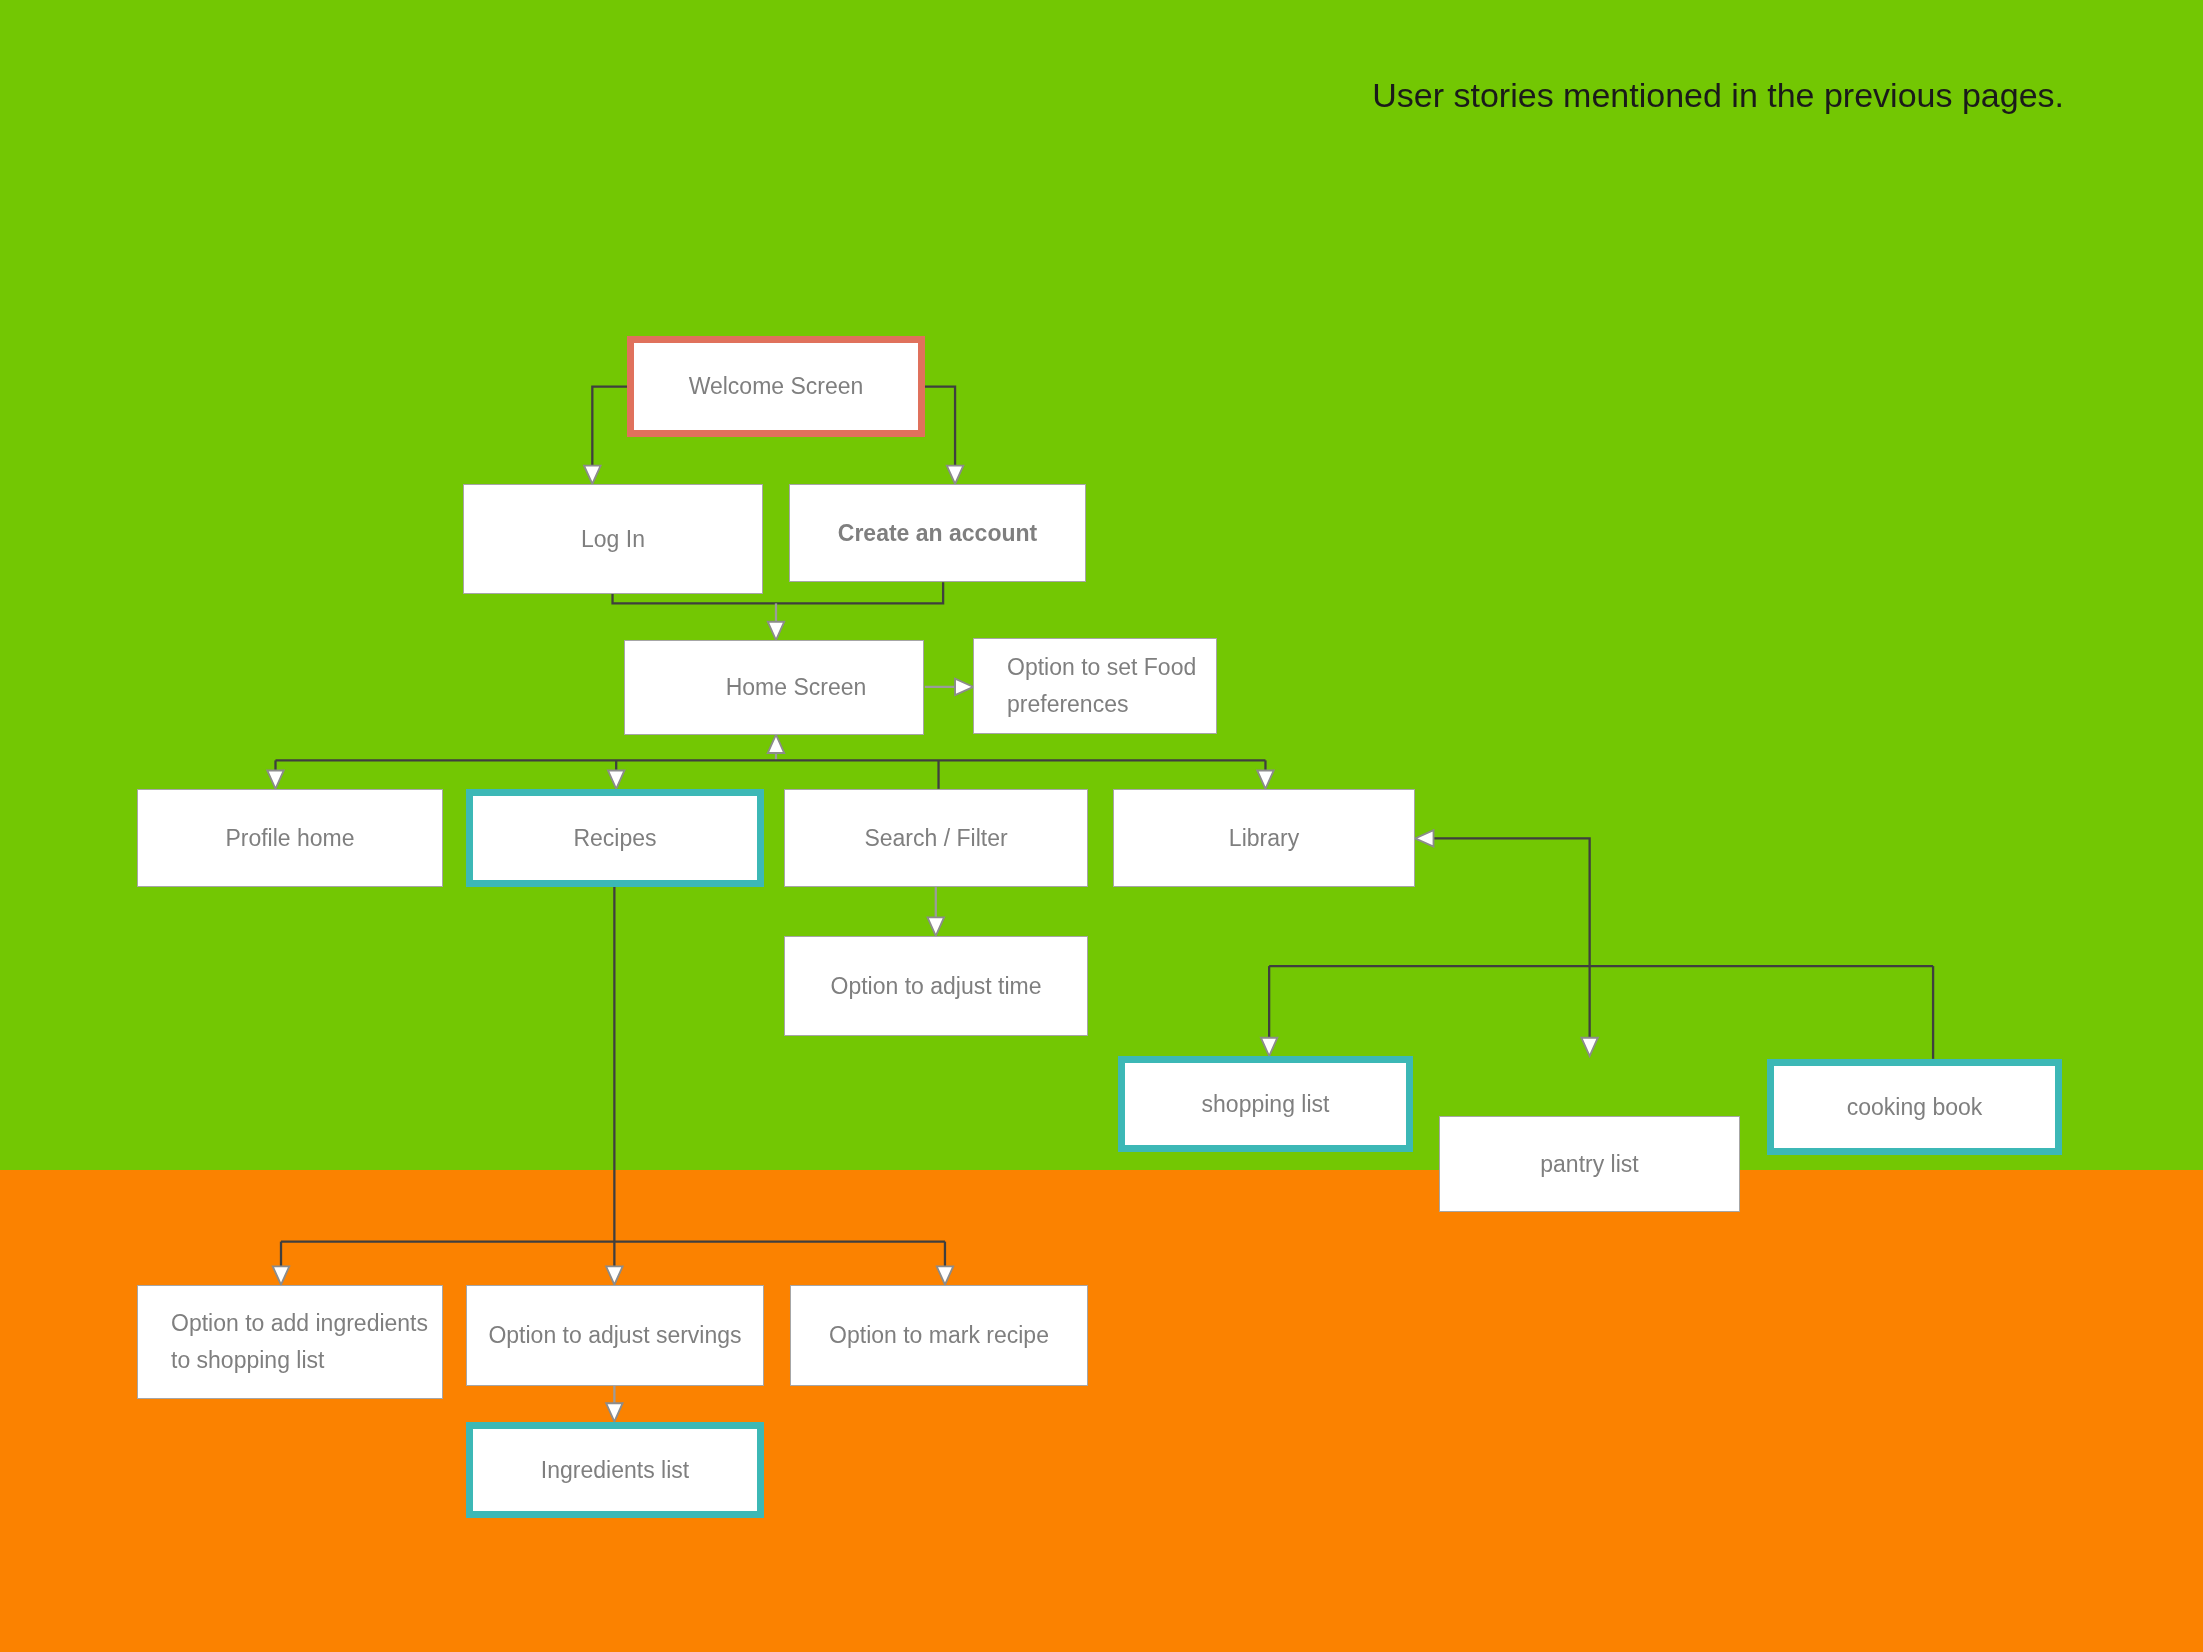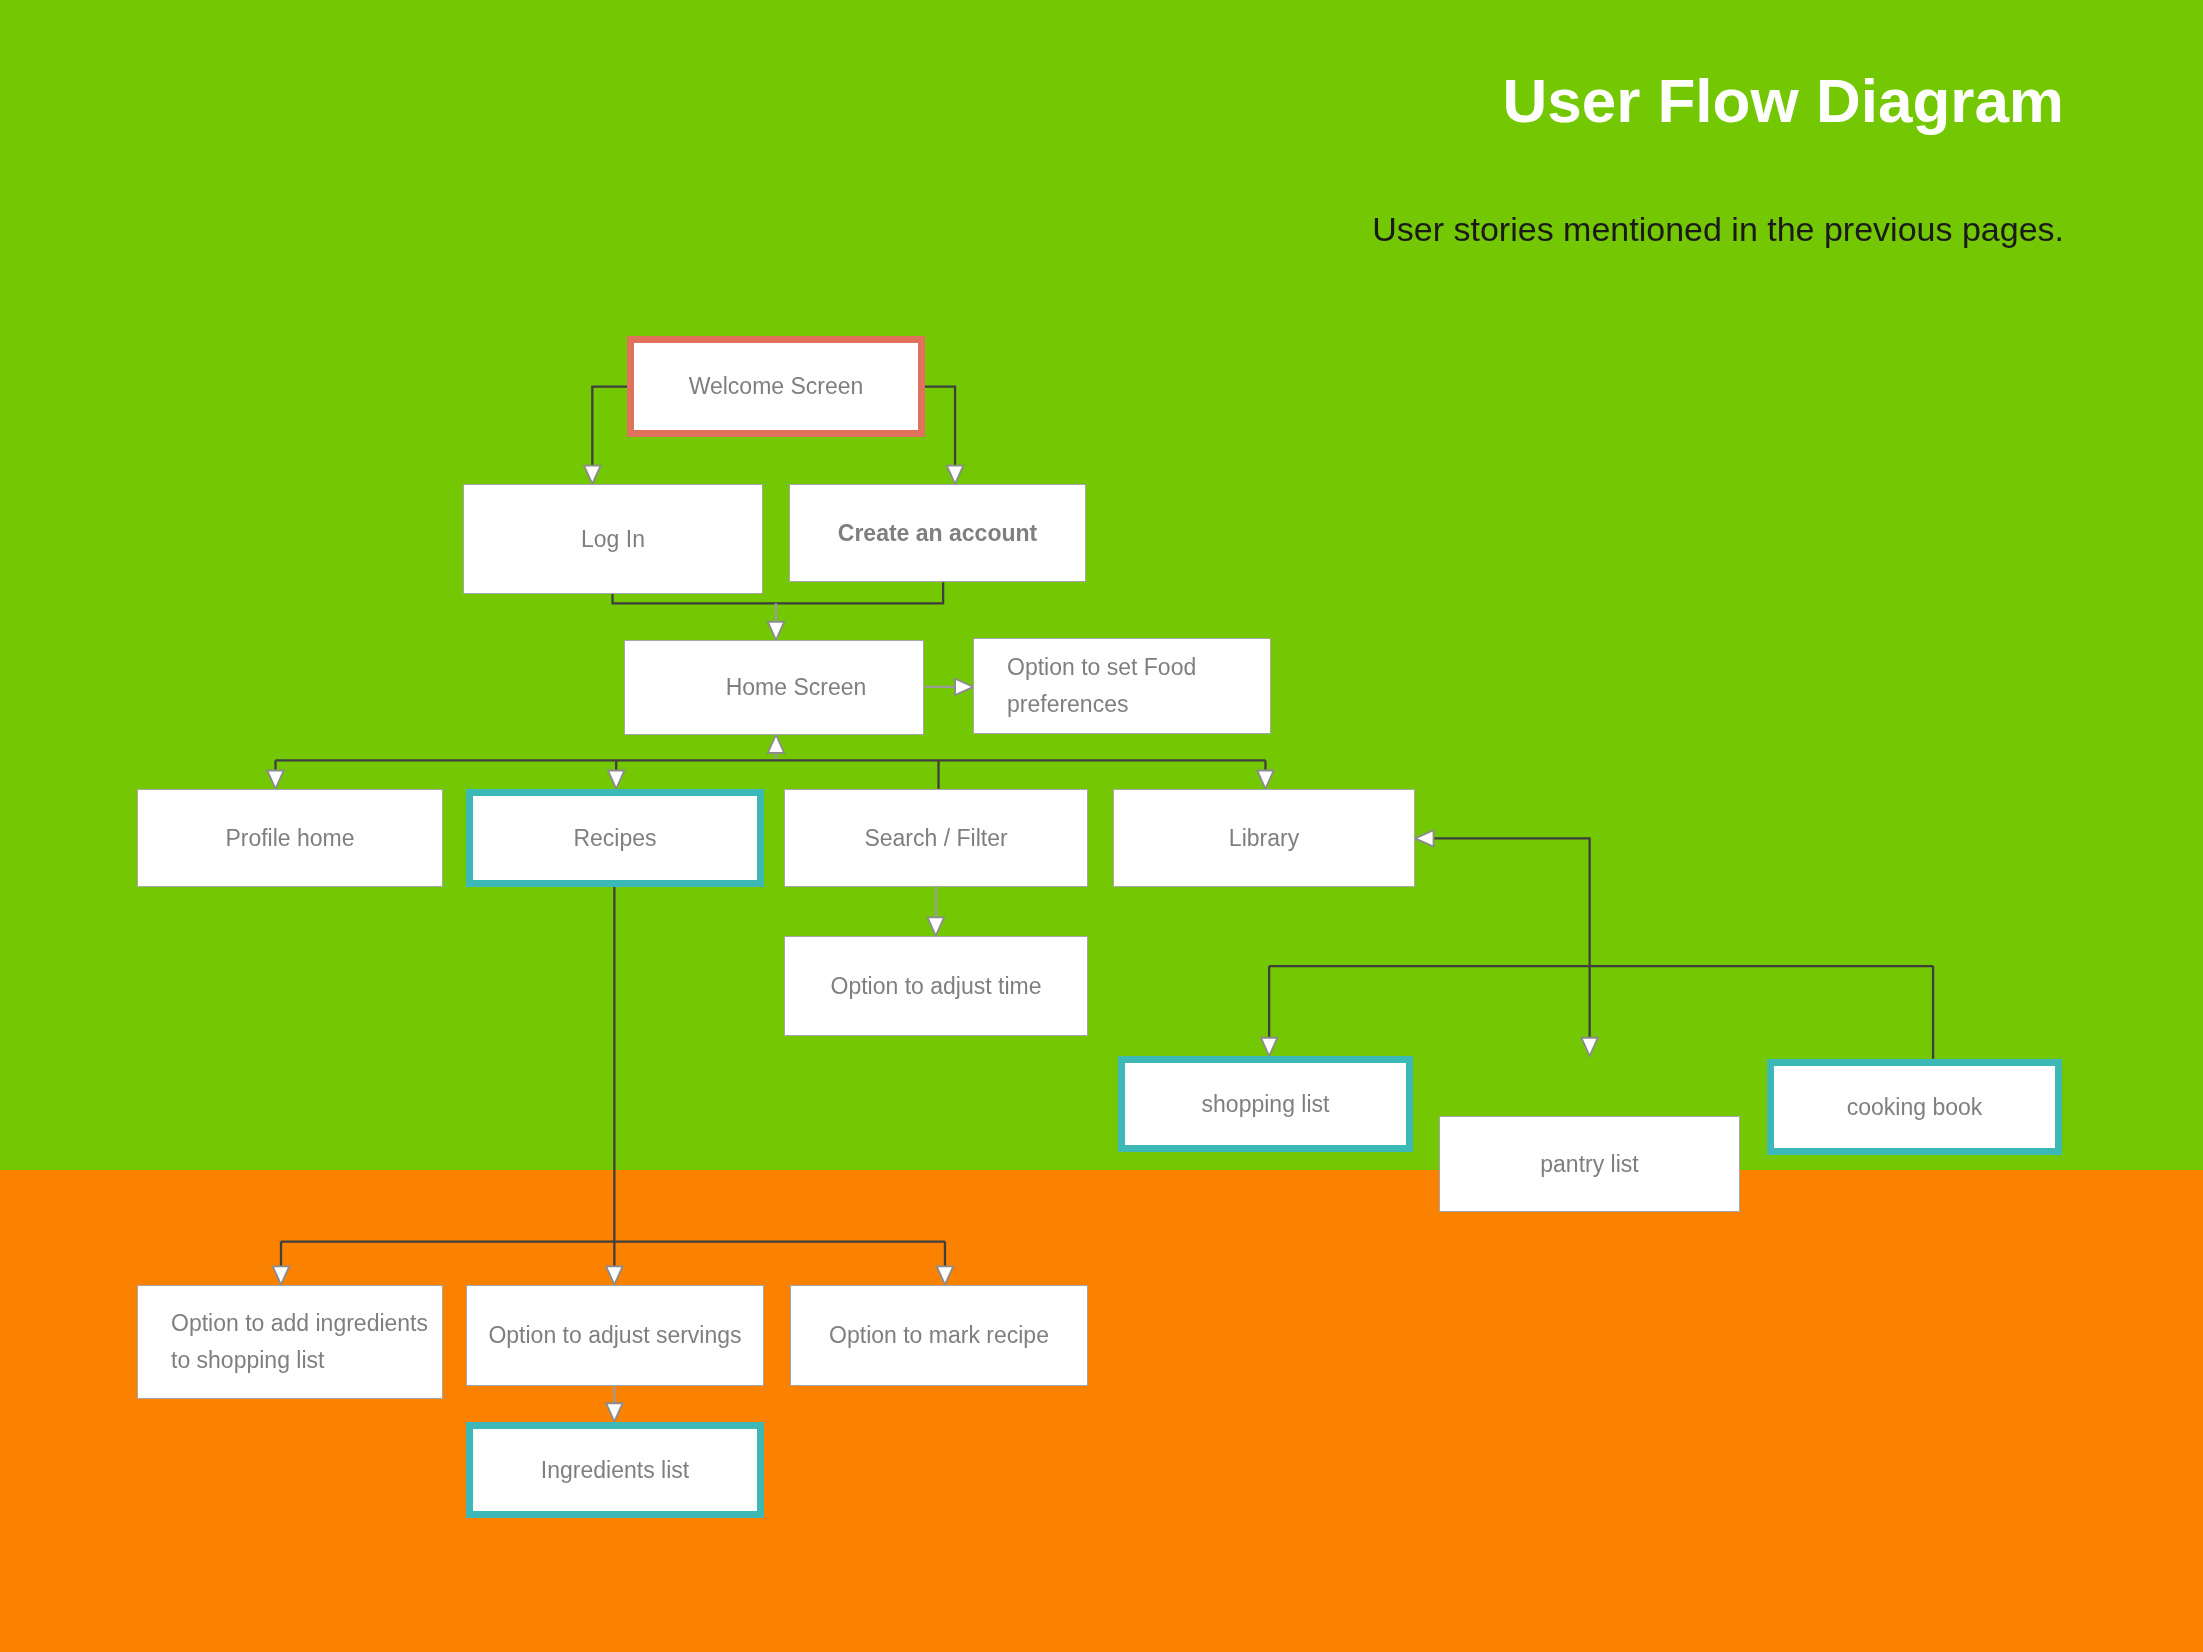--- a/index.html
+++ b/index.html
@@ -77,40 +77,39 @@
     <polygon points="297,1379 315,1379 306,1399" class="arrowhead"></polygon>
     <polygon points="660,1379 678,1379 669,1399" class="arrowhead"></polygon>
     <polygon points="1020,1379 1038,1379 1029,1399" class="arrowhead"></polygon>
     <polygon points="660,1528 678,1528 669,1548" class="arrowhead"></polygon>
     <polygon points="1561,904 1561,922 1541,913" class="arrowhead"></polygon>
     <polygon points="1373,1130 1391,1130 1382,1150" class="arrowhead"></polygon>
     <polygon points="1722,1130 1740,1130 1731,1150" class="arrowhead"></polygon>
   </svg>
 
 <div id="page-header">
-  <div id="page-title">User Flow Diagram</div>
   <div id="page-subtitle">
     <div>User stories mentioned in the previous pages.</div>
   </div>
 </div>
 
 <div id="diagram">
     <div class="node border-salmon" style="left: 627px; top: 336px; width: 298px; height: 101px;">
       <div>Welcome Screen</div>
     </div>
     <div class="node border-gray" style="left: 463px; top: 484px; width: 300px; height: 110px;">
       <div>Log In</div>
     </div>
     <div class="node border-gray" style="left: 789px; top: 484px; width: 297px; height: 98px; font-weight: bold;">
       <div>Create an account</div>
     </div>
     <div class="node border-gray" style="left: 624px; top: 640px; width: 300px; height: 95px; padding-left: 44px;">
       <div>Home Screen</div>
     </div>
-    <div class="node border-gray align-left" style="left: 973px; top: 638px; width: 298px; height: 96px;">
+    <div class="node border-gray align-left" style="left: 973px; top: 638px; width: 244px; height: 96px;">
       <div>Option to set Food</div>
       <div>preferences</div>
     </div>
     <div class="node border-gray" style="left: 137px; top: 789px; width: 306px; height: 98px;">
       <div>Profile home</div>
     </div>
     <div class="node border-teal" style="left: 466px; top: 789px; width: 298px; height: 98px;">
       <div>Recipes</div>
     </div>
     <div class="node border-gray" style="left: 784px; top: 789px; width: 304px; height: 98px;">

